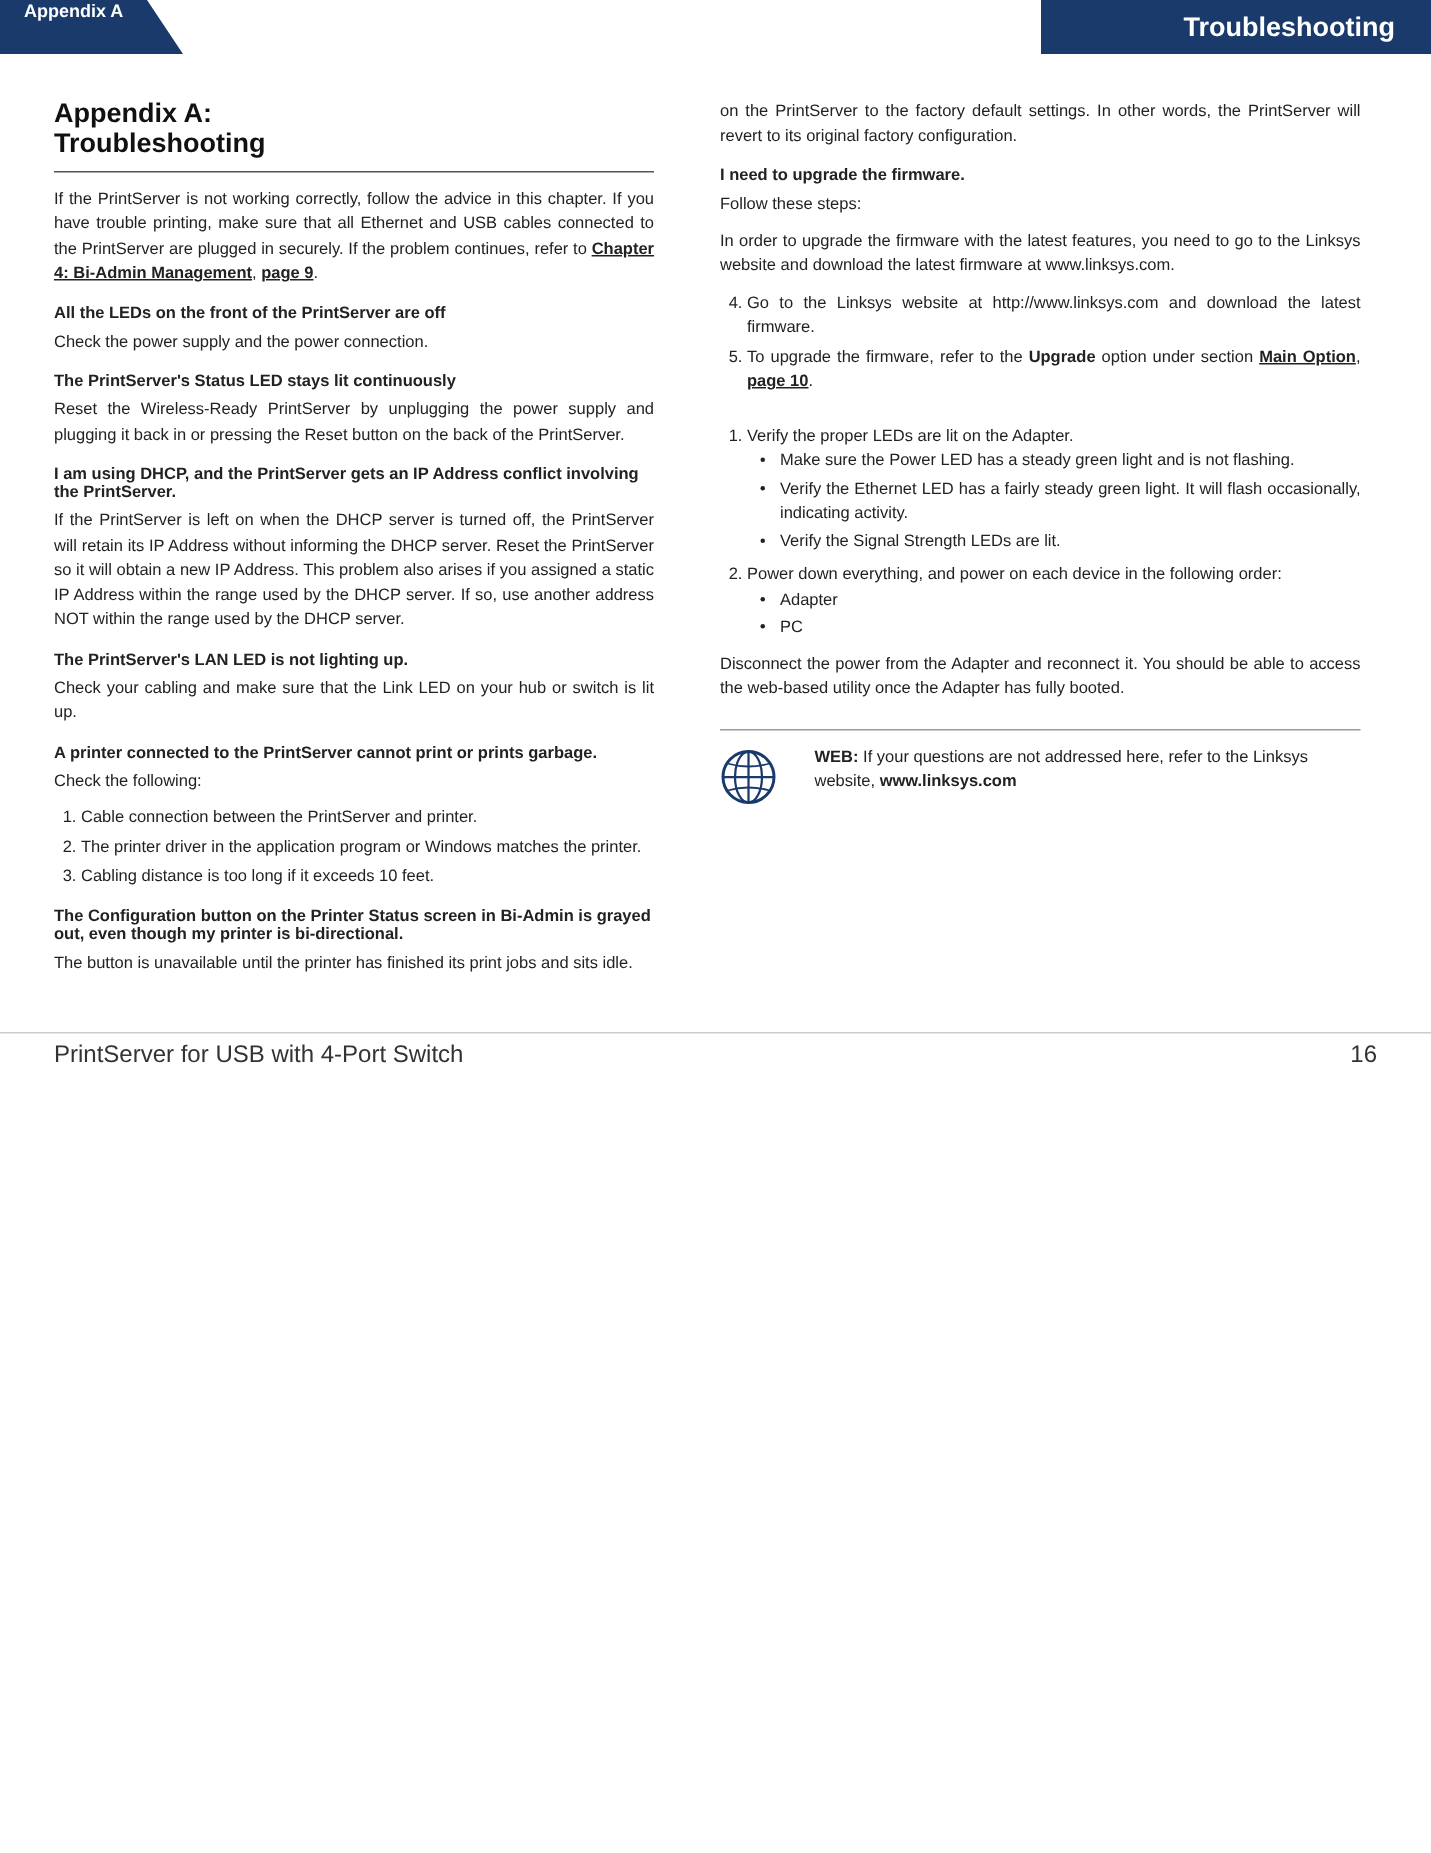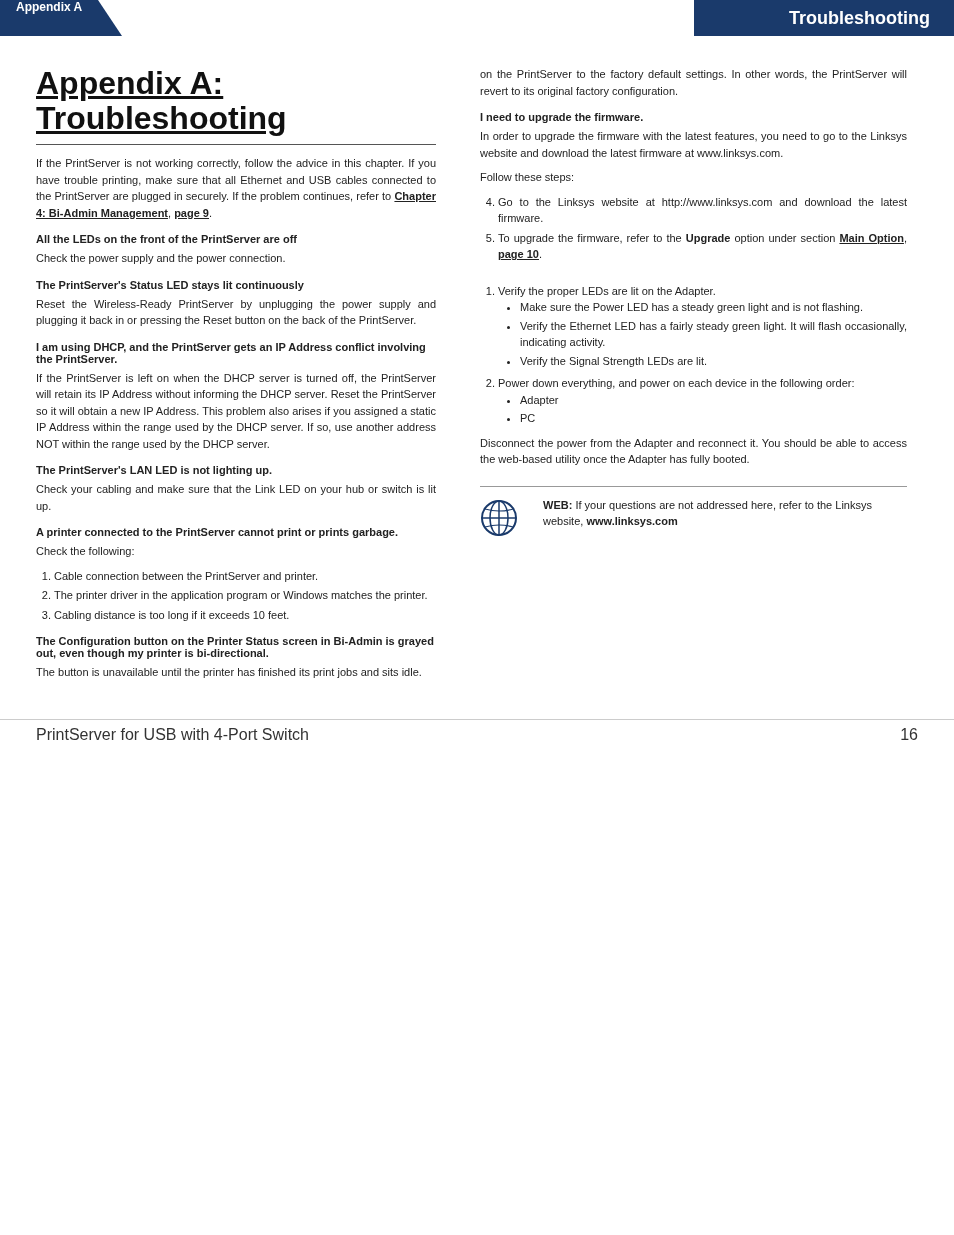--- a/index.html
+++ b/index.html
@@ -58,26 +58,25 @@
       width: 460px;
       padding: 0 24px 0 36px;
     }
     .col-right {
       width: 494px;
       padding: 0 47px 0 20px;
     }
 
     
     .page-title {
-      font-size: 32px;
+      font-size: 18px;
       font-weight: bold;
       line-height: 1.1;
       margin-bottom: 8px;
       color: #111;
-      text-decoration: underline;
     }
     .title-divider {
       border: none;
       border-top: 1.5px solid #555;
       margin-bottom: 10px;
     }
 
     
     p {
       font-size: 11px;
@@ -208,22 +207,22 @@
 
     <div class="section-heading">The Configuration button on the Printer Status screen in Bi-Admin is grayed out, even though my printer is bi-directional.</div>
     <p>The button is unavailable until the printer has finished its print jobs and sits idle.</p>
 
   </div>
 
   <div class="col-right">
     <p>on the PrintServer to the factory default settings. In other words, the PrintServer will revert to its original factory configuration.</p>
 
     <div class="section-heading">I need to upgrade the firmware.</div>
+    <p>Follow these steps:</p>
     <p>In order to upgrade the firmware with the latest features, you need to go to the Linksys website and download the latest firmware at www.linksys.com.</p>
-    <p>Follow these steps:</p>
     <ol start="4">
       <li>Go to the Linksys website at http://www.linksys.com and download the latest firmware.</li>
       <li>To upgrade the firmware, refer to the <strong>Upgrade</strong> option under section <a class="link">Main Option</a>, <a class="link">page 10</a>.</li>
     </ol>
 
     <br>
     <ol start="1">
       <li>
         Verify the proper LEDs are lit on the Adapter.
         <ul>

